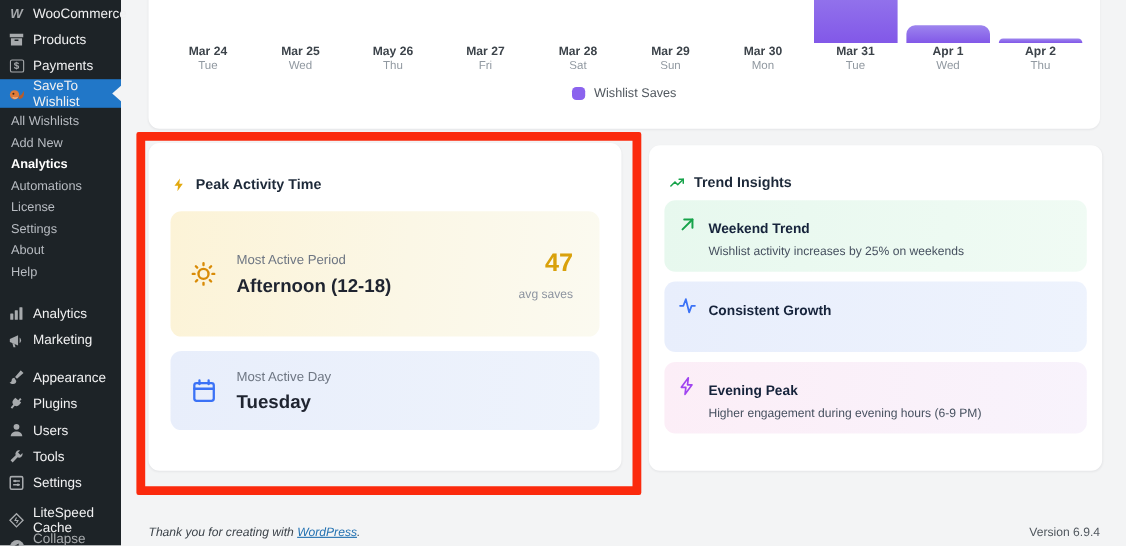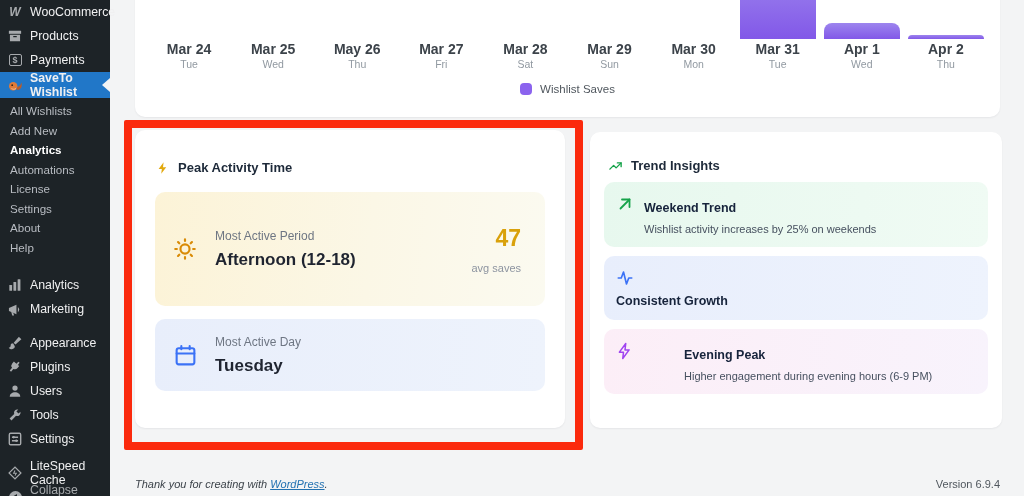--- a/index.html
+++ b/index.html
@@ -4,21 +4,21 @@
 <style>
   * { margin:0; padding:0; box-sizing:border-box; }
   html,body { width:1024px; height:496px; }
   body { font-family:"Liberation Sans", sans-serif; background:#f3f4f5; overflow:hidden; }
   .app { position:relative; width:1024px; height:496px; overflow:hidden; }
 
   
   .sidebar { position:absolute; left:0; top:0; width:110px; height:496px; background:#1d2327; color:#f0f0f1; z-index:5; }
   .menu-item { display:flex; align-items:center; height:24px; padding-left:7px; font-size:12.3px; color:#f0f0f1; cursor:pointer; }
   .menu-item .mi-icon { width:16px; height:16px; margin-right:7px; display:flex; align-items:center; justify-content:center; color:#a7aaad; flex:0 0 16px; }
-  .menu-item.active { position:relative; background:#2177c8; height:26px; font-weight:700; }
+  .menu-item.active { position:relative; background:#2177c8; height:26px; font-weight:400; }
   .menu-item.active .mi-icon { color:#fff; }
   .active-arrow { position:absolute; right:0; top:50%; transform:translateY(-50%); width:0; height:0;
     border-top:7px solid transparent; border-bottom:7px solid transparent; border-right:8px solid #f3f4f5; }
   .submenu { padding:3px 0 6px 0; }
   .submenu-item { display:block; padding:3px 4px 3px 10px; font-size:11.6px; color:#b8bcc2; cursor:pointer; line-height:13.5px; }
   .submenu-item.current { color:#ffffff; font-weight:700; }
   .menu-gap { height:10px; }
   .dim { color:#a7aaad; }
   .woo-w { font-weight:700; font-size:12px; font-style:italic; color:#a7aaad; line-height:1; }
   .pay-box { width:13px; height:12px; border:1.4px solid #a7aaad; border-radius:2px; font-size:9px; line-height:10px; text-align:center; color:#a7aaad; font-weight:700; }
@@ -30,21 +30,21 @@
   .card { background:#fff; border-radius:10px; box-shadow:0 1px 2px rgba(16,24,40,.06); }
 
   
   .chart-card { position:absolute; left:25px; right:24px; top:-14px; height:131px; overflow:hidden; padding:0 12px; }
   .chart-cols { display:flex; height:133px; flex-direction:column; }
   .cols-row { display:flex; flex:0 0 auto; }
   .col { flex:1 1 0; display:flex; flex-direction:column; align-items:center; }
   .plot { position:relative; height:53px; width:100%; }
   .bar { position:absolute; bottom:0; left:5%; width:90%; border-radius:8px 8px 0 0;
          background:linear-gradient(180deg,#9d85ee 0%, #8258e8 100%); }
-  .date-lbl { font-size:14px; font-weight:600; color:#3c434a; margin-top:2px; }
+  .date-lbl { font-size:11px; font-weight:600; color:#3c434a; margin-top:2px; }
   .day-lbl { font-size:10.5px; color:#9199a1; margin-top:1px; }
   .legend { display:flex; align-items:center; justify-content:center; gap:8px; margin-top:13px; }
   .legend-swatch { width:12px; height:12px; border-radius:4px; background:#8b63ee; }
   .legend-text { font-size:11.5px; color:#50575e; }
 
   
   .annotation-rect { position:absolute; left:14px; top:120px; width:459px; height:330px;
     border:8px solid #fb2a0d; border-radius:2px; z-index:20; pointer-events:none; }
 
   
@@ -66,22 +66,22 @@
 
   
   .trend-card { position:absolute; left:480px; top:132px; width:412px; height:296px; padding:26px 14px 0 14px; }
   .trend-card .card-header { padding-left:4px; }
   .insight { border-radius:10px; padding:12px 14px 12px 12px; display:flex; align-items:flex-start; margin-top:9px; min-height:64px; }
   .insight:first-of-type { margin-top:15px; min-height:70px; }
   .insight-icon { width:18px; height:18px; margin:1px 10px 0 0; flex:0 0 18px; }
   .insight-title { font-size:12.5px; font-weight:700; color:#16233b; margin-top:7px; }
   .insight-desc { font-size:11px; color:#46505f; margin-top:8px; }
   .ins-green { background:linear-gradient(95deg,#e7f8ee 0%, #f0fbf4 100%); }
-  .ins-blue  { background:linear-gradient(95deg,#e8eefc 0%, #eef3fd 100%);flex-direction:column; }
-  .ins-pink  { background:linear-gradient(95deg,#fceef7 0%, #f8f3fc 100%);gap:40px; }
+  .ins-blue  { background:linear-gradient(95deg,#e8eefc 0%, #eef3fd 100%); }
+  .ins-pink  { background:linear-gradient(95deg,#fceef7 0%, #f8f3fc 100%); }
 
   
   .footer { position:absolute; left:25px; right:24px; bottom:6px; display:flex; justify-content:space-between; align-items:center; }
   .thanks { font-size:11px; font-style:italic; color:#3c434a; }
   .thanks a { color:#2271b1; }
   .version { font-size:11px; color:#50575e; }
 </style>
 </head>
 <body>
 

